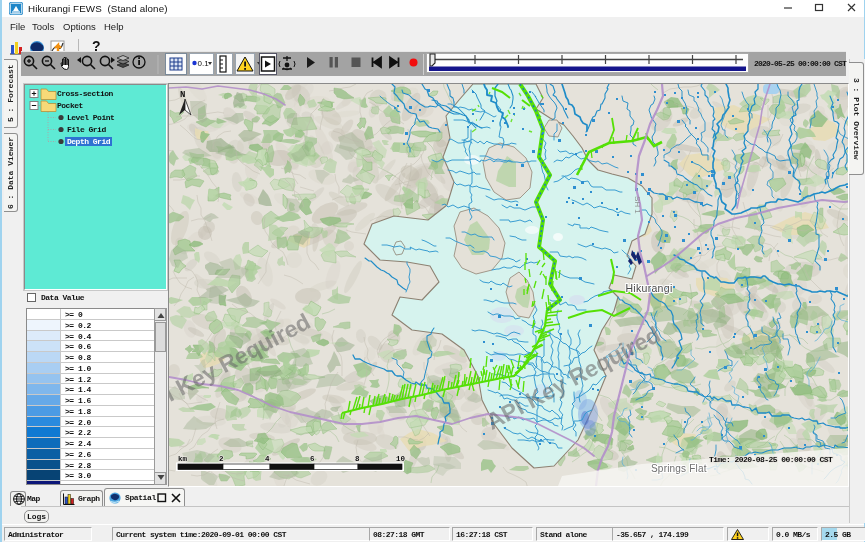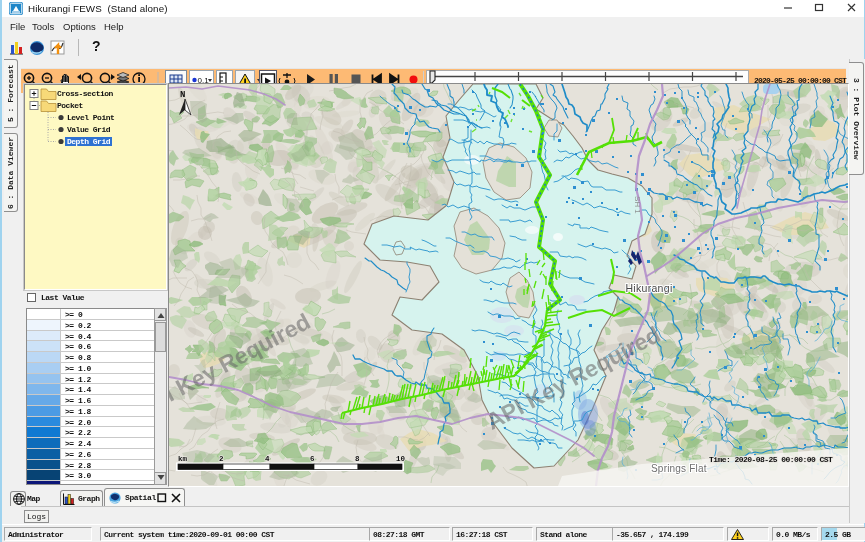--- a/index.html
+++ b/index.html
@@ -6,41 +6,41 @@
 .abs{position:absolute}
 .mono{font-family:"Liberation Mono",monospace}
 
 #title{left:0;top:0;right:0;height:17px;background:#fff;}
 #title .txt{position:absolute;left:26px;top:3px;font-size:9.8px;color:#111;letter-spacing:0.1px}
 
 #menu{left:0;top:17px;right:0;height:19px;background:#f0f0f0;font-size:9.5px;color:#1a1a1a}
 #menu span{position:absolute;top:4px}
 
 #tb1{left:0;top:36px;right:0;height:23px;background:#f0f0f0}
-#tb2{left:19px;top:68px;right:18px;height:25px;background:#fdba74;border-top:1px solid #e6e6e6}
+#tb2{left:19px;top:51px;right:18px;height:25px;background:#a3a3a3;border-top:1px solid #e6e6e6}
 .vsep{position:absolute;width:1px;background:#b8b8b8;top:3px;bottom:3px}
 
 #lstrip{left:0;top:59px;width:19px;bottom:0;background:#f0f0f0}
 .vtab{position:absolute;left:2px;width:14px;background:#f4f4f2;border:1px solid #8f8f8f;border-radius:3px 0 0 3px;border-right:none;
  font-family:"Liberation Mono",monospace;font-size:8px;font-weight:bold;color:#222;
  writing-mode:vertical-rl;transform:rotate(180deg);text-align:center;letter-spacing:0px}
 .vtabr{position:absolute;right:0px;width:15px;background:#f4f4f2;border:1px solid #8f8f8f;border-radius:0 3px 3px 0;border-left:none;
  font-family:"Liberation Mono",monospace;font-size:8px;font-weight:bold;color:#222;
  writing-mode:vertical-rl;text-align:center}
 
-#tree{left:22px;top:84px;width:143px;height:206px;background:#fef9c3;border:1px solid #8a8a8a;border-right-color:#fff;border-bottom-color:#fff;outline:1px solid #c8c8c8;outline-offset:0px;font-family:"Liberation Mono",monospace;font-size:8px;font-weight:bold;color:#111;letter-spacing:-0.5px}
+#tree{left:22px;top:84px;width:143px;height:206px;background:#5eead4;border:1px solid #8a8a8a;border-right-color:#fff;border-bottom-color:#fff;outline:1px solid #c8c8c8;outline-offset:0px;font-family:"Liberation Mono",monospace;font-size:8px;font-weight:bold;color:#111;letter-spacing:-0.5px}
 #legendp{left:22px;top:291px;width:143px;height:195px;background:#f0f0f0}
 #legendlist{position:absolute;left:2px;top:17px;width:139px;height:177px;background:#fff;border:1px solid #8a8a8a;overflow:hidden}
 .lrow{height:10.75px;border-bottom:1px solid #c9c9c9;position:relative}
 .lsw{position:absolute;left:0;top:0;bottom:0;width:34px;border-right:1px solid #c9c9c9}
 .llab{position:absolute;left:38px;top:1px;font-family:"Liberation Mono",monospace;font-size:8px;font-weight:bold;color:#111;letter-spacing:-0.5px}
 #lscroll{position:absolute;right:0px;top:17px;width:13px;height:177px;background:#ececec;border:1px solid #9a9a9a}
 
 .btab{position:absolute;background:#f1f1ef;border:1px solid #8f8f8f;border-bottom:none;border-radius:3px 3px 0 0;font-family:"Liberation Mono",monospace;font-size:8px;font-weight:bold;color:#111;letter-spacing:-0.5px}
-#logs{position:absolute;left:22px;top:510px;width:25px;height:13px;background:#f1f1ef;border:1px solid #8f8f8f;border-radius:0;font-family:"Liberation Mono",monospace;font-size:8px;font-weight:normal;color:#111;text-align:center;line-height:12px}
+#logs{position:absolute;left:22px;top:510px;width:25px;height:13px;background:#f1f1ef;border:1px solid #8f8f8f;border-radius:5px;font-family:"Liberation Mono",monospace;font-size:8px;font-weight:bold;color:#111;text-align:center;line-height:12px}
 
 #status{left:0;right:0;top:524px;height:18px;background:#f0f0f0;border-top:1px solid #fff}
 .sbox{position:absolute;top:2px;height:14px;background:#f0f0f0;border:1px solid #a8a8a8;border-bottom-color:#fff;border-right-color:#fff;font-family:"Liberation Mono",monospace;font-size:8px;font-weight:bold;color:#111;line-height:13px;padding-left:3px;letter-spacing:-0.55px;white-space:nowrap;overflow:hidden}
 svg text{user-select:none}
 </style></head><body>
 <div id="win">
 
 <div class="abs" id="title">
   <svg class="abs" style="left:7px;top:2px" width="14" height="13">
     <rect x="0" y="0" width="14" height="13" rx="2" fill="#1f86c8"></rect>
@@ -2100,27 +2100,27 @@
       <path d="M16,4 h5.5 l2,2.5 h7.5 v8 h-15z" fill="#f7d978" stroke="#b8913a" stroke-width="0.8"></path>
       <path d="M16,16 h5.5 l2,2.5 h7.5 v8 h-15z" fill="#f7d978" stroke="#b8913a" stroke-width="0.8"></path>
     </g>
     <circle cx="36" cy="32.5" r="2.6" fill="#3a3a3a"></circle>
     <circle cx="36" cy="44.5" r="2.6" fill="#3a3a3a"></circle>
     <circle cx="36" cy="56.5" r="2.6" fill="#3a3a3a"></circle>
   </svg>
   <div class="abs" style="left:32px;top:4px">Cross-section</div>
   <div class="abs" style="left:32px;top:16px">Pocket</div>
   <div class="abs" style="left:42px;top:28px">Level Point</div>
-  <div class="abs" style="left:42px;top:40px">Value Grid</div>
+  <div class="abs" style="left:42px;top:40px">File Grid</div>
   <div class="abs" style="left:40px;top:52px;background:#2e72d2;color:#fff;padding:0 2px">Depth Grid</div>
 </div>
 
 <div class="abs" id="legendp">
   <div class="abs" style="left:3px;top:2px;width:9px;height:9px;background:#fff;border:1px solid #666"></div>
-  <div class="abs mono" style="left:17px;top:2px;font-size:8px;font-weight:bold;color:#111;letter-spacing:-0.5px">Last Value</div>
+  <div class="abs mono" style="left:17px;top:2px;font-size:8px;font-weight:bold;color:#111;letter-spacing:-0.5px">Data Value</div>
   <div id="legendlist">
         <div class="lrow">
           <div class="lsw" style="background:#ffffff"></div>
           <div class="llab">&gt;= 0</div>
         </div>
         <div class="lrow">
           <div class="lsw" style="background:#eef5fd"></div>
           <div class="llab">&gt;= 0.2</div>
         </div>
         <div class="lrow">
@@ -2225,21 +2225,21 @@
   <svg class="abs" style="left:52px;top:4px" width="26" height="10">
     <rect x="1" y="1" width="7.5" height="7.5" fill="none" stroke="#111" stroke-width="1.4"></rect>
     <path d="M15,1 l8,8 M23,1 l-8,8" stroke="#111" stroke-width="1.6"></path>
   </svg>
 </div>
 <div class="abs" style="left:19px;top:506px;width:828px;height:1px;background:#c4c4c4"></div>
 <div id="logs">Logs</div>
 
 <div class="abs" id="status">
   <div class="sbox" style="left:2px;width:88px">Administrator</div>
-  <div class="sbox" style="left:98px;width:270px">Current system time:2020-09-01 00:00 CST</div>
+  <div class="sbox" style="left:110px;width:270px">Current system time:2020-09-01 00:00 CST</div>
   <div class="sbox" style="left:367px;width:81px">08:27:18 GMT</div>
   <div class="sbox" style="left:450px;width:81px">16:27:18 CST</div>
   <div class="sbox" style="left:534px;width:96px">Stand alone</div>
   <div class="sbox" style="left:610px;width:112px">-35.657 , 174.199</div>
   <div class="sbox" style="left:725px;width:42px">
     <svg class="abs" style="left:3px;top:1px" width="13" height="11">
           <path d="M6.5,0.5 l6,10 -12,0z" fill="#ffd21f" stroke="#111" stroke-width="0.9"></path>
           <rect x="5.8" y="3.6" width="1.5" height="3.6" fill="#111"></rect>
           <rect x="5.8" y="8.2" width="1.5" height="1.5" fill="#111"></rect>
         </svg>

